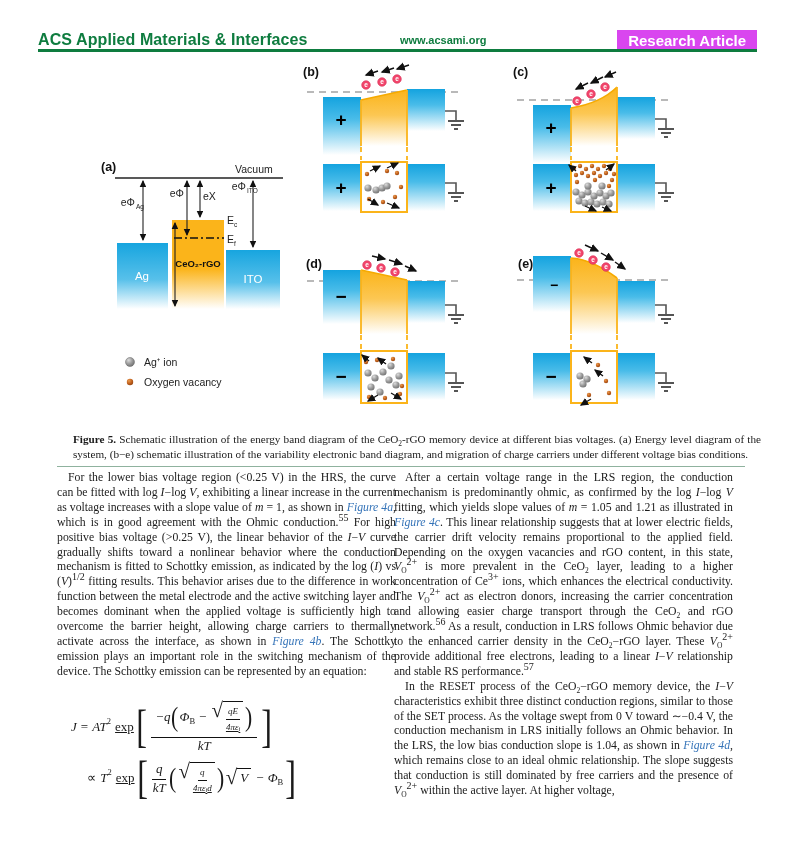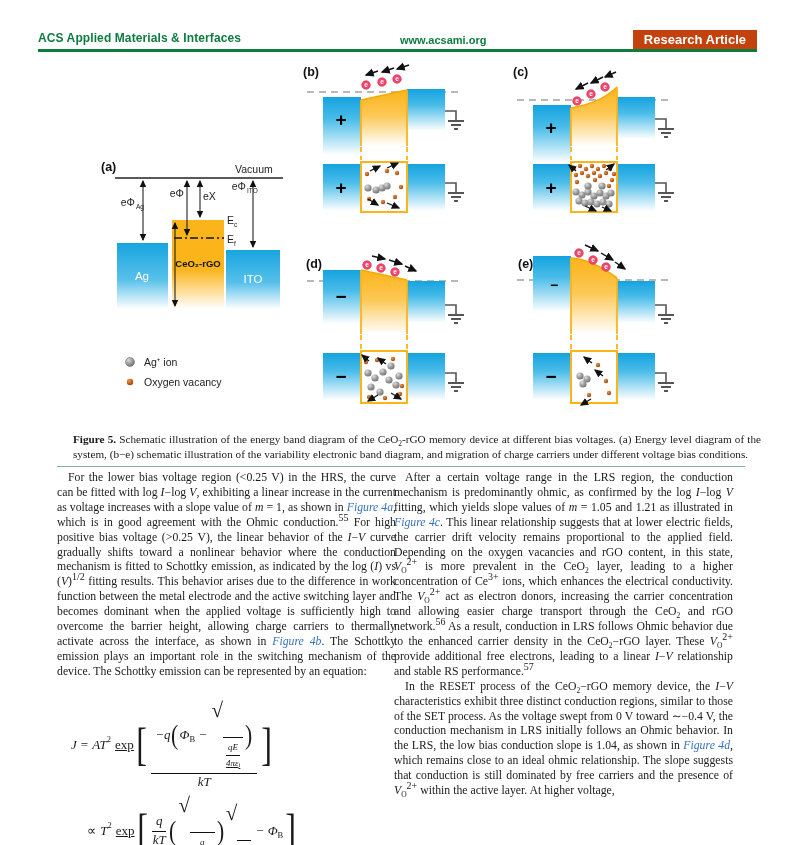--- a/index.html
+++ b/index.html
@@ -1,25 +1,25 @@
 <!DOCTYPE html>
 <html><head>
 <meta charset="utf-8">
 <style>
   html,body{margin:0;padding:0;background:#fff;}
   .page{position:relative;width:792px;height:845px;background:#fff;overflow:hidden;
         font-family:"Liberation Serif",serif;color:#1a1a1a;}
   
   .header{position:absolute;left:38px;top:30px;width:719px;height:19px;}
   .journal{position:absolute;left:0;top:1px;font-family:"Liberation Sans",sans-serif;
-           font-weight:bold;font-size:12px;color:#0E7C3F;letter-spacing:.1px;}
+           font-weight:bold;font-size:16px;color:#0E7C3F;letter-spacing:.1px;}
   .site{position:absolute;left:362px;top:4px;font-family:"Liberation Sans",sans-serif;
         font-weight:bold;font-size:11px;color:#0E7C3F;}
-  .badge{position:absolute;right:0;top:0;background:#c2410c;color:#fff;
-         font-family:"Liberation Sans",sans-serif;font-size:13px;font-weight:bold;
+  .badge{position:absolute;right:0;top:0;background:#d946ef;color:#fff;
+         font-family:"Liberation Sans",sans-serif;font-size:15px;font-weight:bold;
          padding:2px 11px 3px;}
   .header-rule{position:absolute;left:38px;top:49px;width:719px;height:2.5px;background:#0E7C3F;}
   
   .fig{position:absolute;left:57px;top:56px;}
   svg text{font-family:"Liberation Sans",sans-serif;}
   .t-lab{font-weight:bold;font-size:12.5px;fill:#111;}
   .t-sm{font-size:10.5px;fill:#222;}
   .t-sub{font-size:6.5px;fill:#222;}
   .t-wh{font-size:11.5px;fill:#fff;}
   .t-cel{font-weight:bold;font-size:9.5px;fill:#111;}
@@ -53,21 +53,21 @@
   .ssub{font-size:8.5px;transform:translateY(4px);}
   .frac{display:inline-flex;flex-direction:column;align-items:center;margin:0 2px;}
   .num{display:inline-flex;align-items:center;border-bottom:1.1px solid #111;padding:0 4px 2px;}
   .den{padding-top:1px;}
   .sfracd{display:inline-flex;flex-direction:column;align-items:center;font-size:9px;}
   .snum{border-bottom:0.8px solid #111;padding:0 2px;}
   .sden{display:inline-flex;text-decoration:underline;}
   .sssub{font-size:6.5px;transform:translateY(2px);}
   .sqrt{display:inline-flex;align-items:flex-start;margin:0 1px;}
   .rsign{font-size:21px;line-height:1;transform:translateY(-1px);}
-  .rad{border-top:1.2px solid #111;padding:2px 3px 0;display:inline-flex;margin-top:36px;}
+  .rad{border-top:1.2px solid #111;padding:2px 3px 0;display:inline-flex;}
   .br{font-weight:300;}
   .b48{font-size:46px;line-height:.8;transform:scaleX(.7);}
   .b30{font-size:27px;line-height:.8;transform:scaleX(.8);}
 </style>
 </head>
 <body>
 
 <div class="page">
 
   <div class="header">

